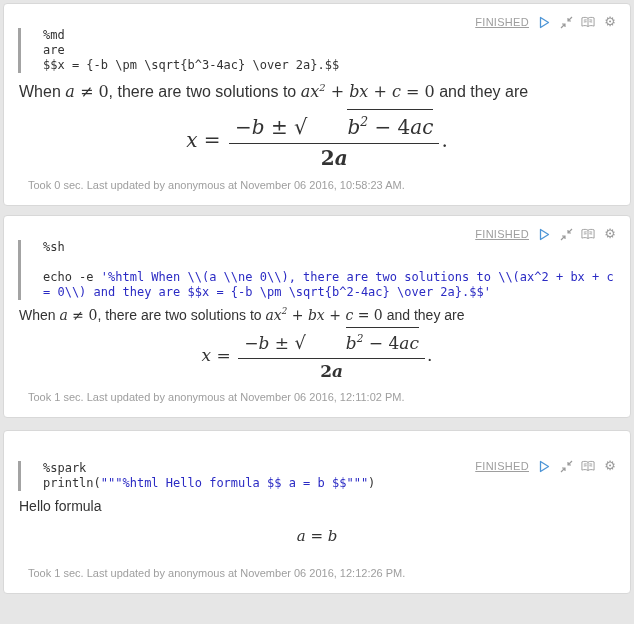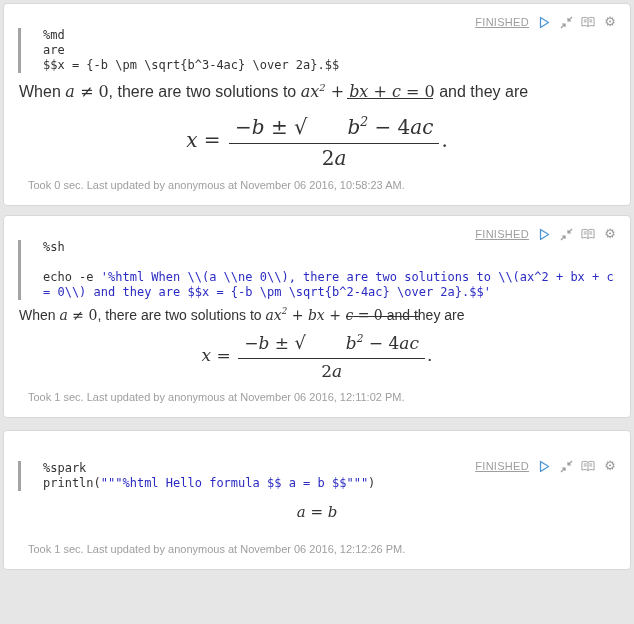--- a/index.html
+++ b/index.html
@@ -36,24 +36,24 @@
   .sentence.md{font-size:14px;line-height:18px;margin-top:6px;}
   .mi{font-family:"DejaVu Serif","Liberation Serif",serif;font-style:italic;}
   .mr{font-family:"DejaVu Serif","Liberation Serif",serif;font-style:normal;}
   sup.mi,sup.mr{font-size:62%;line-height:0;}
   .display-math{text-align:center;color:#333;}
   .display-math.lg{font-size:20px;margin:12px 0 8px 0;}
   .display-math.md{font-size:17px;margin:8px 0 4px 0;}
   .display-math.sm{font-size:15px;margin:12px 0 22px 0;}
   .frac{display:inline-block;vertical-align:middle;text-align:center;margin:0 2px;}
   .num{display:block;border-bottom:1px solid #333;padding:1px 6px 4px 6px;line-height:1.15;}
-  .den{display:block;padding-top:3px;line-height:1.1;}
+  .den{display:block;padding-top:3px;line-height:1.1;font-weight:bold;}
   .sqrt{white-space:nowrap;}
   .rad{font-size:1.05em;}
-  .radicand{border-top:1px solid #333;padding-top:17px;margin-left:40px;}
+  .radicand{border-top:1px solid #333;padding-top:6px;margin-left:40px;}
   
   .footer{font-size:11px;color:#9e9e9e;margin:10px 0 0 10px;}
   #p-spark .footer{margin-top:14px;}
   svg{display:block;}
 </style>
 </head>
 <body>
 
 <div class="paragraph" id="p-md">
   <div class="status-row">
@@ -153,16 +153,17 @@
     </span>
     <span class="icon-btn">
         <span class="gear-glyph">⚙</span>
       </span>
   </div>
   <div class="code">
     <div class="code-line"><span>%spark</span></div>
     <div class="code-line"><span>println(</span><span class="str">"""%html Hello formula $$ a = b $$"""</span><span>)</span></div>
   </div>
   <div>
+    <p class="sentence md">Hello formula</p>
     <div class="display-math sm"><span class="mi">a</span><span class="mr"> = </span><span class="mi">b</span></div>
   </div>
   <div class="footer">Took 1 sec. Last updated by anonymous at November 06 2016, 12:12:26 PM.</div>
 </div>
 
 </body></html>

